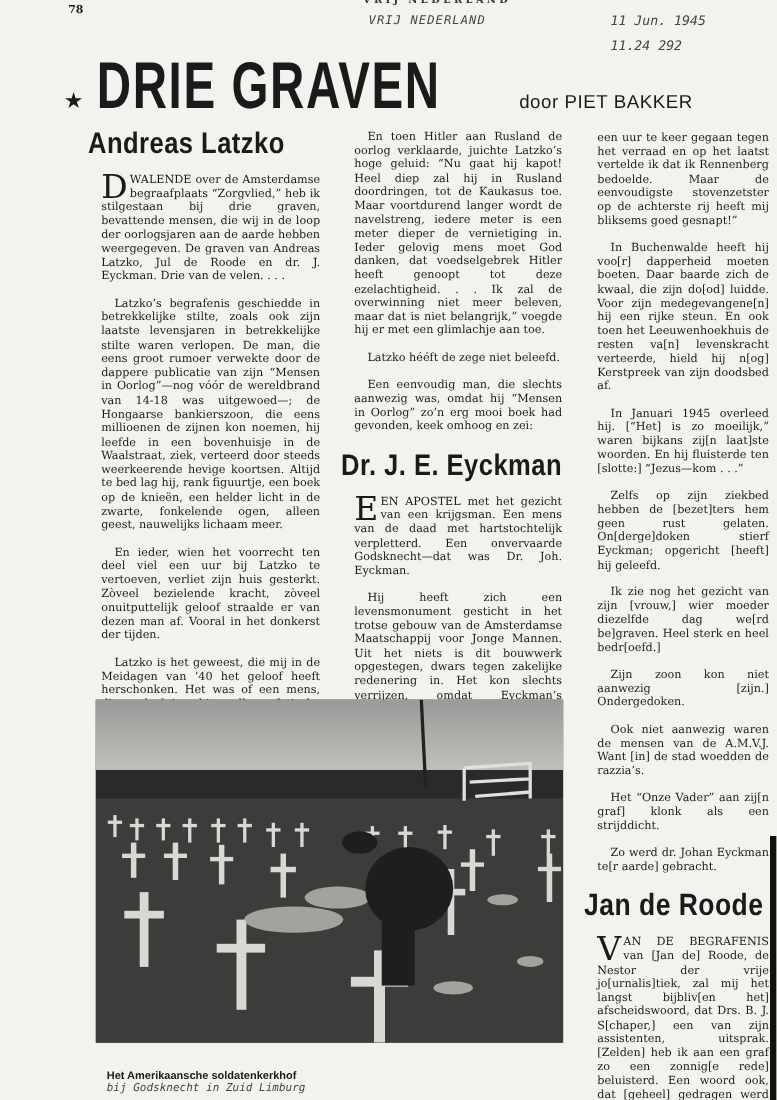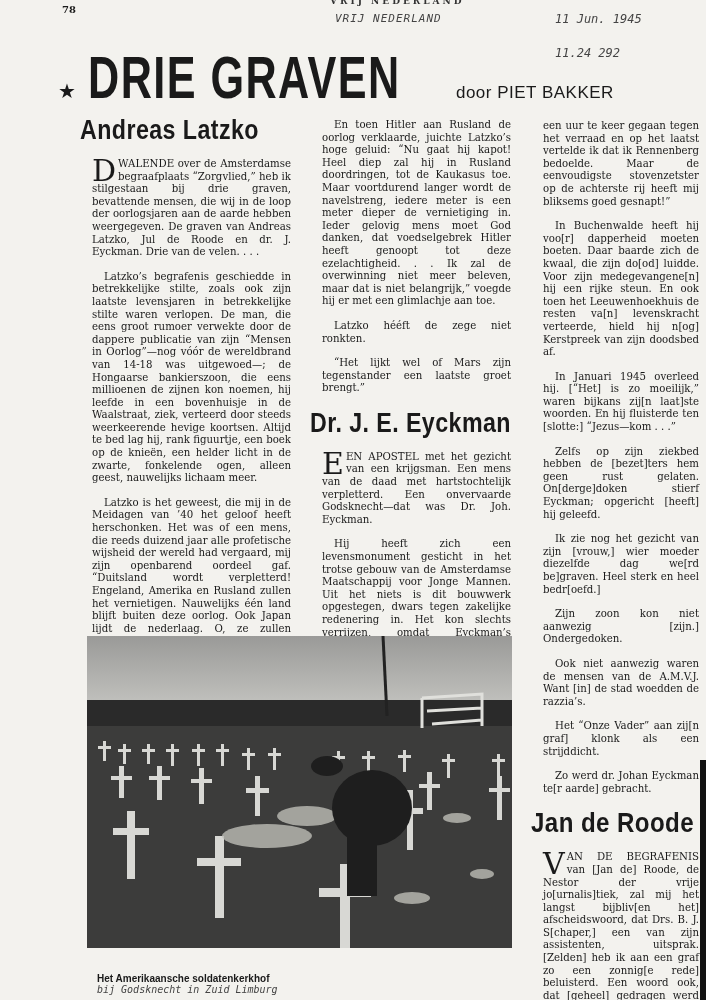--- a/index.html
+++ b/index.html
@@ -7,26 +7,26 @@
     width: 706px; height: 1000px; position: relative; overflow: hidden;
     background: #f3f2ee;
     font-family: "DejaVu Serif", serif;
     color: #1a1a1a;
   }
   .page-num { position: absolute; left: 62px; top: 4px; font-size: 10px; font-weight: bold; }
   .masthead-print { position: absolute; left: 330px; top: -4px; font-size: 9px; letter-spacing: 3px; font-weight: bold; color: #333; }
   .hand { font-family: "DejaVu Sans Mono", monospace; color: #444; font-style: italic; position: absolute; }
   .hand-pub { left: 335px; top: 12px; font-size: 11px; letter-spacing: 1px; }
   .hand-date { left: 555px; top: 12px; font-size: 12px; }
-  .hand-num { left: 555px; top: 46px; font-size: 12px; }
+  .hand-num { left: 555px; top: 34px; font-size: 12px; }
 
   .title-row { position: absolute; left: 58px; top: 48px; display: flex; align-items: baseline; }
   .star { font-size: 20px; margin-right: 12px; }
   .main-title { font-family: "Liberation Sans", sans-serif; font-size: 60px; font-weight: bold; letter-spacing: 2px; transform: scaleX(0.72); transform-origin: left bottom; display: inline-block; line-height: 1; width: 360px; white-space: nowrap; }
-  .byline { font-family: "Liberation Sans", sans-serif; font-size: 17px; letter-spacing: 0.5px; margin-left: 8px; }
+  .byline { font-family: "Liberation Sans", sans-serif; font-size: 17px; letter-spacing: 0.5px; margin-left: 24px; }
 
   .col { position: absolute; font-size: 10.2px; line-height: 12.6px; text-align: justify; }
   .col p { margin: 12px; text-indent: 12px; }
   .col p.lead { text-indent: 0; }
   .dropcap { float: left; font-size: 30px; line-height: 24px; margin-right: 2px; margin-top: 1px; }
   .sec-title { font-family: "Liberation Sans", sans-serif; font-weight: bold; font-size: 27px; line-height: 32px; letter-spacing: 0.5px; transform: scaleX(0.86); transform-origin: left; white-space: nowrap; margin: 2px 0 6px 0; }
   .col1 { left: 80px; top: 112px; width: 223px; }
   .col2 { left: 310px; top: 107px; width: 213px; }
   .col3 { left: 531px; top: 108px; width: 180px; overflow: hidden; }
   .col2 .sec-title { margin-top: 8px; }
@@ -50,27 +50,28 @@
 <div class="title-row">
   <span class="star">★</span>
   <span class="main-title">DRIE GRAVEN</span>
   <span class="byline">door PIET BAKKER</span>
 </div>
 
 <div class="col col1">
   <div class="sec-title">Andreas Latzko</div>
   <p class="lead"><span class="dropcap">D</span><span>WALENDE over de Amsterdamse begraafplaats “Zorgvlied,” heb ik stilgestaan bij drie graven, bevattende mensen, die wij in de loop der oorlogsjaren aan de aarde hebben weergegeven. De graven van Andreas Latzko, Jul de Roode en dr. J. Eyckman. Drie van de velen. . . .</span></p>
   <p>Latzko’s begrafenis geschiedde in betrekkelijke stilte, zoals ook zijn laatste levensjaren in betrekkelijke stilte waren verlopen. De man, die eens groot rumoer verwekte door de dappere publicatie van zijn “Mensen in Oorlog”—nog vóór de wereldbrand van 14-18 was uitgewoed—; de Hongaarse bankierszoon, die eens millioenen de zijnen kon noemen, hij leefde in een bovenhuisje in de Waalstraat, ziek, verteerd door steeds weerkeerende hevige koortsen. Altijd te bed lag hij, rank figuurtje, een boek op de knieën, een helder licht in de zwarte, fonkelende ogen, alleen geest, nauwelijks lichaam meer.</p>
+  <p>En ieder, wien het voorrecht ten deel viel een uur bij Latzko te vertoeven, verliet zijn huis gesterkt. Zòveel bezielende kracht, zòveel onuitputtelijk geloof straalde er van dezen man af. Vooral in het donkerst der tijden.</p>
   <p>Latzko is het geweest, die mij in de Meidagen van ’40 het geloof heeft herschonken. Het was of een mens, die reeds duizend jaar alle profetische wijsheid der wereld had vergaard, mij zijn openbarend oordeel gaf. “Duitsland wordt verpletterd! Engeland, Amerika en Rusland zullen het vernietigen. Nauwelijks één land blijft buiten deze oorlog. Ook Japan lijdt de nederlaag. O, ze zullen geweldige successen vieren—in het begin. Laat je er niet door overdonderen. Tegen een imperium kunnen zij niet op!”</p>
 </div>
 
 <div class="col col2">
   <p>En toen Hitler aan Rusland de oorlog verklaarde, juichte Latzko’s hoge geluid: “Nu gaat hij kapot! Heel diep zal hij in Rusland doordringen, tot de Kaukasus toe. Maar voortdurend langer wordt de navelstreng, iedere meter is een meter dieper de vernietiging in. Ieder gelovig mens moet God danken, dat voedselgebrek Hitler heeft genoopt tot deze ezelachtigheid. . . Ik zal de overwinning niet meer beleven, maar dat is niet belangrijk,” voegde hij er met een glimlachje aan toe.</p>
-  <p>Latzko hééft de zege niet ronkten.</p>
-  <p>“Het lijkt wel of Mars zijn tegenstander een laatste groet brengt.”</p>
+  <p>Latzko hééft de zege niet beleefd.</p>
+  <p>Een eenvoudig man, die slechts aanwezig was, omdat hij “Mensen in Oorlog” zo’n erg mooi boek had gevonden, keek omhoog en zei:</p>
   <div class="sec-title">Dr. J. E. Eyckman</div>
   <p class="lead"><span class="dropcap">E</span><span>EN APOSTEL met het gezicht van een krijgsman. Een mens van de daad met hartstochtelijk verpletterd. Een onvervaarde Godsknecht—dat was Dr. Joh. Eyckman.</span></p>
   <p style="height:126px;overflow:hidden">Hij heeft zich een levensmonument gesticht in het trotse gebouw van de Amsterdamse Maatschappij voor Jonge Mannen. Uit het niets is dit bouwwerk opgestegen, dwars tegen zakelijke redenering in. Het kon slechts verrijzen, omdat Eyckman’s onverwoestbare wil het omhoog stuwde. Natuurlijk kon dit karakter zich niet buigen voor het binnengevallen teutonen-dom. Onwrikbaar bleef hij op zijn post, schreef een felle brochure tegen het nieuwe heidentuig, preekte tegen verraad en bedrog. “Ik heb nooit geweten, dat preken zo’n mooi werk was.” zei hij mij eens. “Ik ben een uur te keer gegaan tegen het verraad en op het laatst vertelde i[k] dat ik Rennenberg bedoelde. Ma[ar de] eenvoudigste stovenzetster op de a[ch]ste rij heeft mij bliksems goe[d] snapt!”</p>
 </div>
 
 <div class="col col3">
   <p style="text-indent:0">een uur te keer gegaan tegen het verraad en op het laatst vertelde ik dat ik Rennenberg bedoelde. Maar de eenvoudigste stovenzetster op de achterste rij heeft mij bliksems goed gesnapt!”</p>
   <p>In Buchenwalde heeft hij voo[r] dapperheid moeten boeten. Daar baarde zich de kwaal, die zijn do[od] luidde. Voor zijn medegevangene[n] hij een rijke steun. En ook toen het Leeuwenhoekhuis de resten va[n] levenskracht verteerde, hield hij n[og] Kerstpreek van zijn doodsbed af.</p>
   <p>In Januari 1945 overleed hij. [“Het] is zo moeilijk,” waren bijkans zij[n laat]ste woorden. En hij fluisterde ten [slotte:] “Jezus—kom . . .”</p>
   <p>Zelfs op zijn ziekbed hebben de [bezet]ters hem geen rust gelaten. On[derge]doken stierf Eyckman; opgericht [heeft] hij geleefd.</p>

